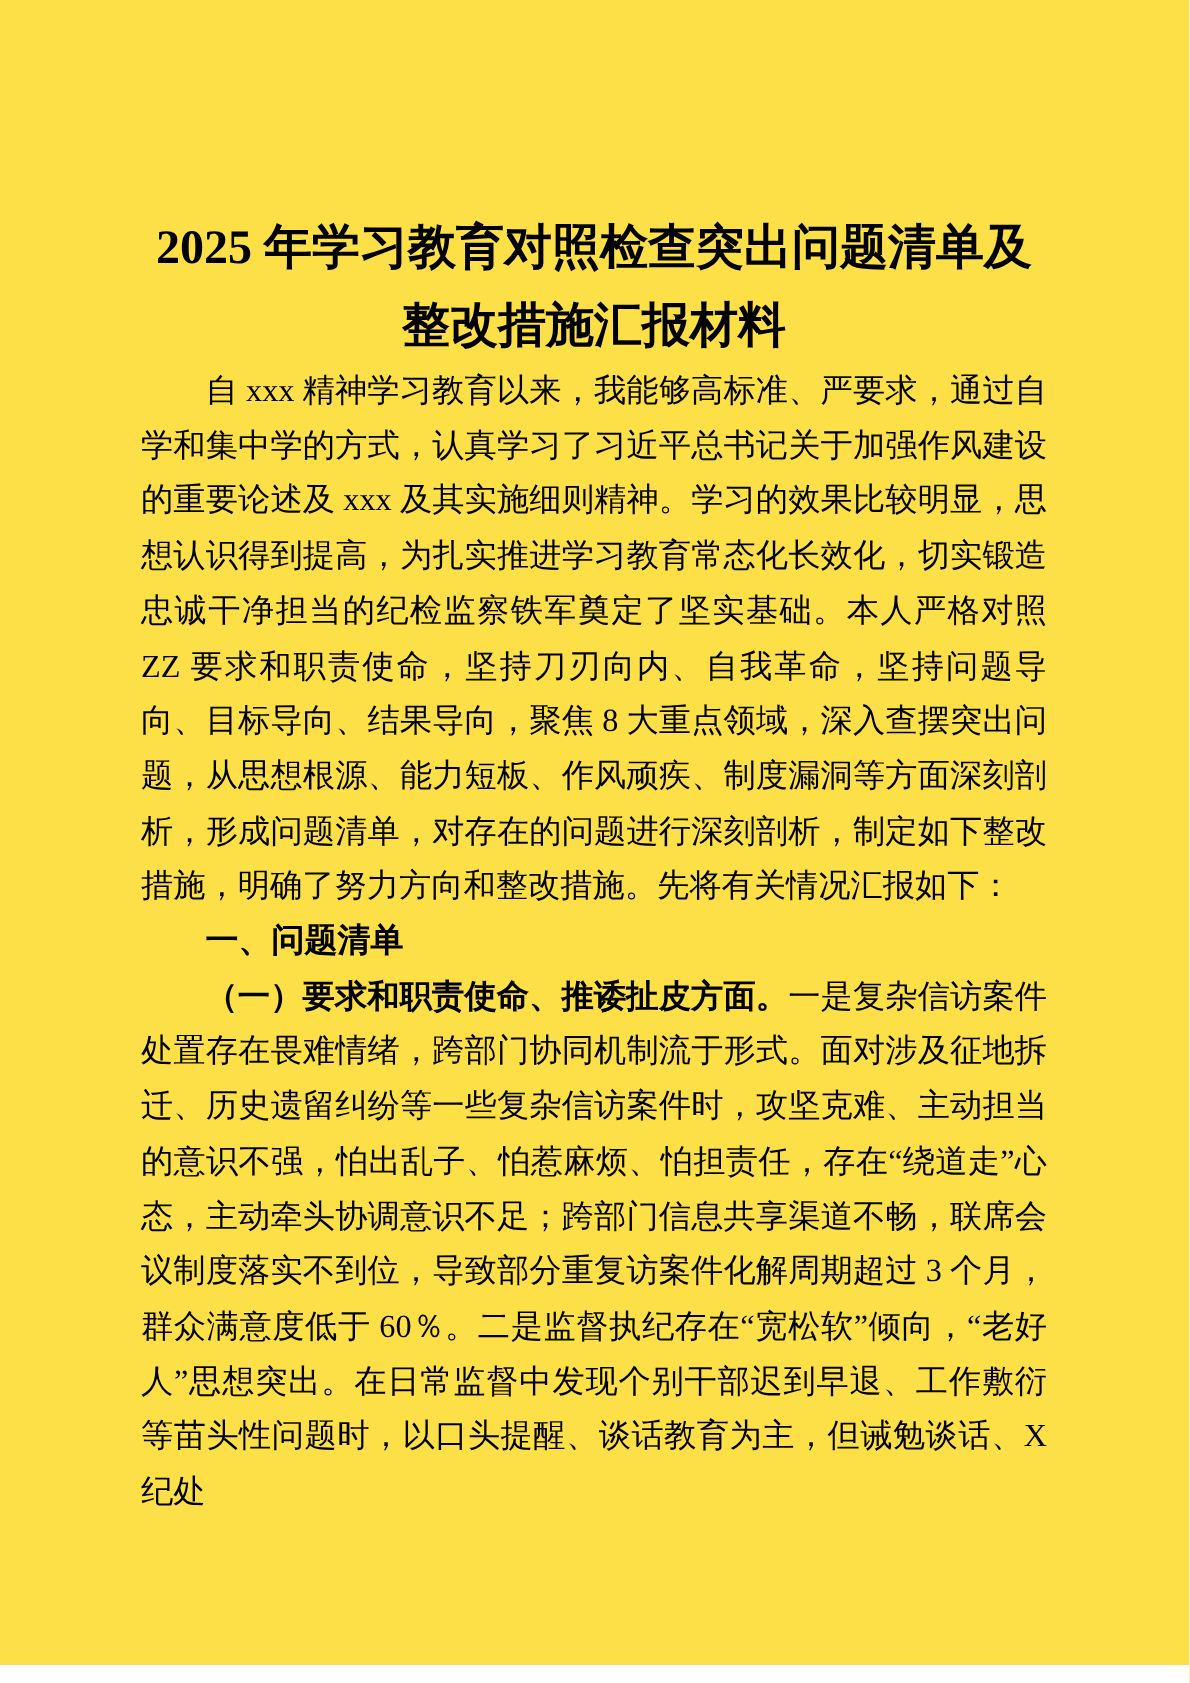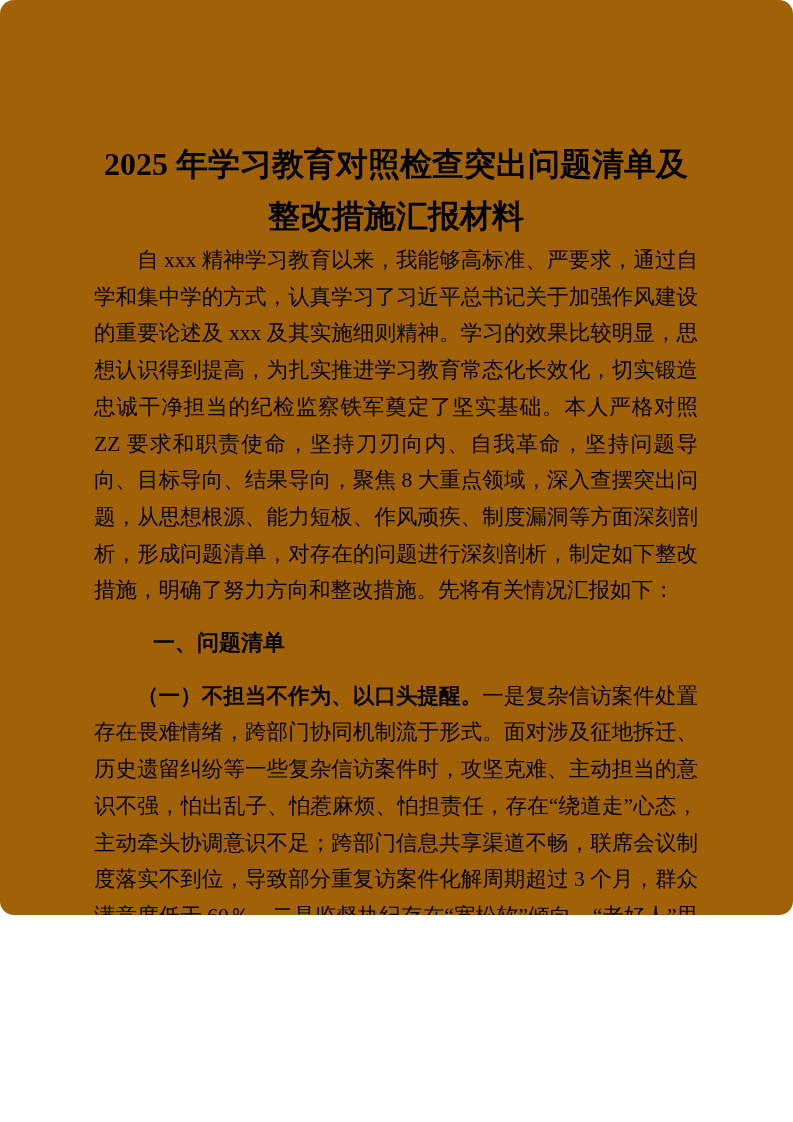--- a/index.html
+++ b/index.html
@@ -3,25 +3,24 @@
 <meta charset="utf-8">
 <style>
   html, body {
     margin: 0;
     padding: 0;
     background: #ffffff;
   }
   .page {
     position: relative;
     width: 793px;
-    height: 915px;
-    background: #a16207;
+    height: 1110px;
+    background: #fde047;
     overflow: hidden;
     color: #000000;
-    border-radius: 14px;
   }
   .content {
     position: absolute;
     left: 94px;
     top: 138px;
     width: 604px;
   }
   .doc-title {
     font-family: "Liberation Serif", "DejaVu Serif", serif;
     font-weight: bold;
@@ -42,38 +41,38 @@
   p.para {
     margin: 0;
     text-indent: 43px;
   }
   .section-heading {
     font-family: "Liberation Sans", "DejaVu Sans", sans-serif;
     font-weight: bold;
     font-size: 22px;
     line-height: 36.7px;
     text-indent: 43px;
-    margin: 16px;
+    margin: 0;
     color: #000000;
   }
   .lead-bold {
     font-weight: bold;
   }
 </style>
 </head>
 <body>
 
 <div class="page">
   <div class="content">
 
     <h1 class="doc-title">2025 年学习教育对照检查突出问题清单及整改措施汇报材料</h1>
 
     <div class="body-text">
 
       <p class="para">自 xxx 精神学习教育以来，我能够高标准、严要求，通过自学和集中学的方式，认真学习了习近平总书记关于加强作风建设的重要论述及 xxx 及其实施细则精神。学习的效果比较明显，思想认识得到提高，为扎实推进学习教育常态化长效化，切实锻造忠诚干净担当的纪检监察铁军奠定了坚实基础。本人严格对照 ZZ 要求和职责使命，坚持刀刃向内、自我革命，坚持问题导向、目标导向、结果导向，聚焦 8 大重点领域，深入查摆突出问题，从思想根源、能力短板、作风顽疾、制度漏洞等方面深刻剖析，形成问题清单，对存在的问题进行深刻剖析，制定如下整改措施，明确了努力方向和整改措施。先将有关情况汇报如下：</p>
 
       <h2 class="section-heading">一、问题清单</h2>
 
-      <p class="para"><span class="lead-bold">（一）不担当不作为、以口头提醒。</span><span>一是复杂信访案件处置存在畏难情绪，跨部门协同机制流于形式。面对涉及征地拆迁、历史遗留纠纷等一些复杂信访案件时，攻坚克难、主动担当的意识不强，怕出乱子、怕惹麻烦、怕担责任，存在“绕道走”心态，主动牵头协调意识不足；跨部门信息共享渠道不畅，联席会议制度落实不到位，导致部分重复访案件化解周期超过 3 个月，群众满意度低于 60％。二是监督执纪存在“宽松软”倾向，“老好人”思想突出。在日常监督中发现个别干部迟到早退、工作敷衍等苗头性问题时，以口头提醒、谈话教育为主，但诫勉谈话、X 纪处</span></p>
+      <p class="para"><span class="lead-bold">（一）要求和职责使命、推诿扯皮方面。</span><span>一是复杂信访案件处置存在畏难情绪，跨部门协同机制流于形式。面对涉及征地拆迁、历史遗留纠纷等一些复杂信访案件时，攻坚克难、主动担当的意识不强，怕出乱子、怕惹麻烦、怕担责任，存在“绕道走”心态，主动牵头协调意识不足；跨部门信息共享渠道不畅，联席会议制度落实不到位，导致部分重复访案件化解周期超过 3 个月，群众满意度低于 60％。二是监督执纪存在“宽松软”倾向，“老好人”思想突出。在日常监督中发现个别干部迟到早退、工作敷衍等苗头性问题时，以口头提醒、谈话教育为主，但诫勉谈话、X 纪处</span></p>
 
     </div>
   </div>
 </div>
 
 </body></html>

